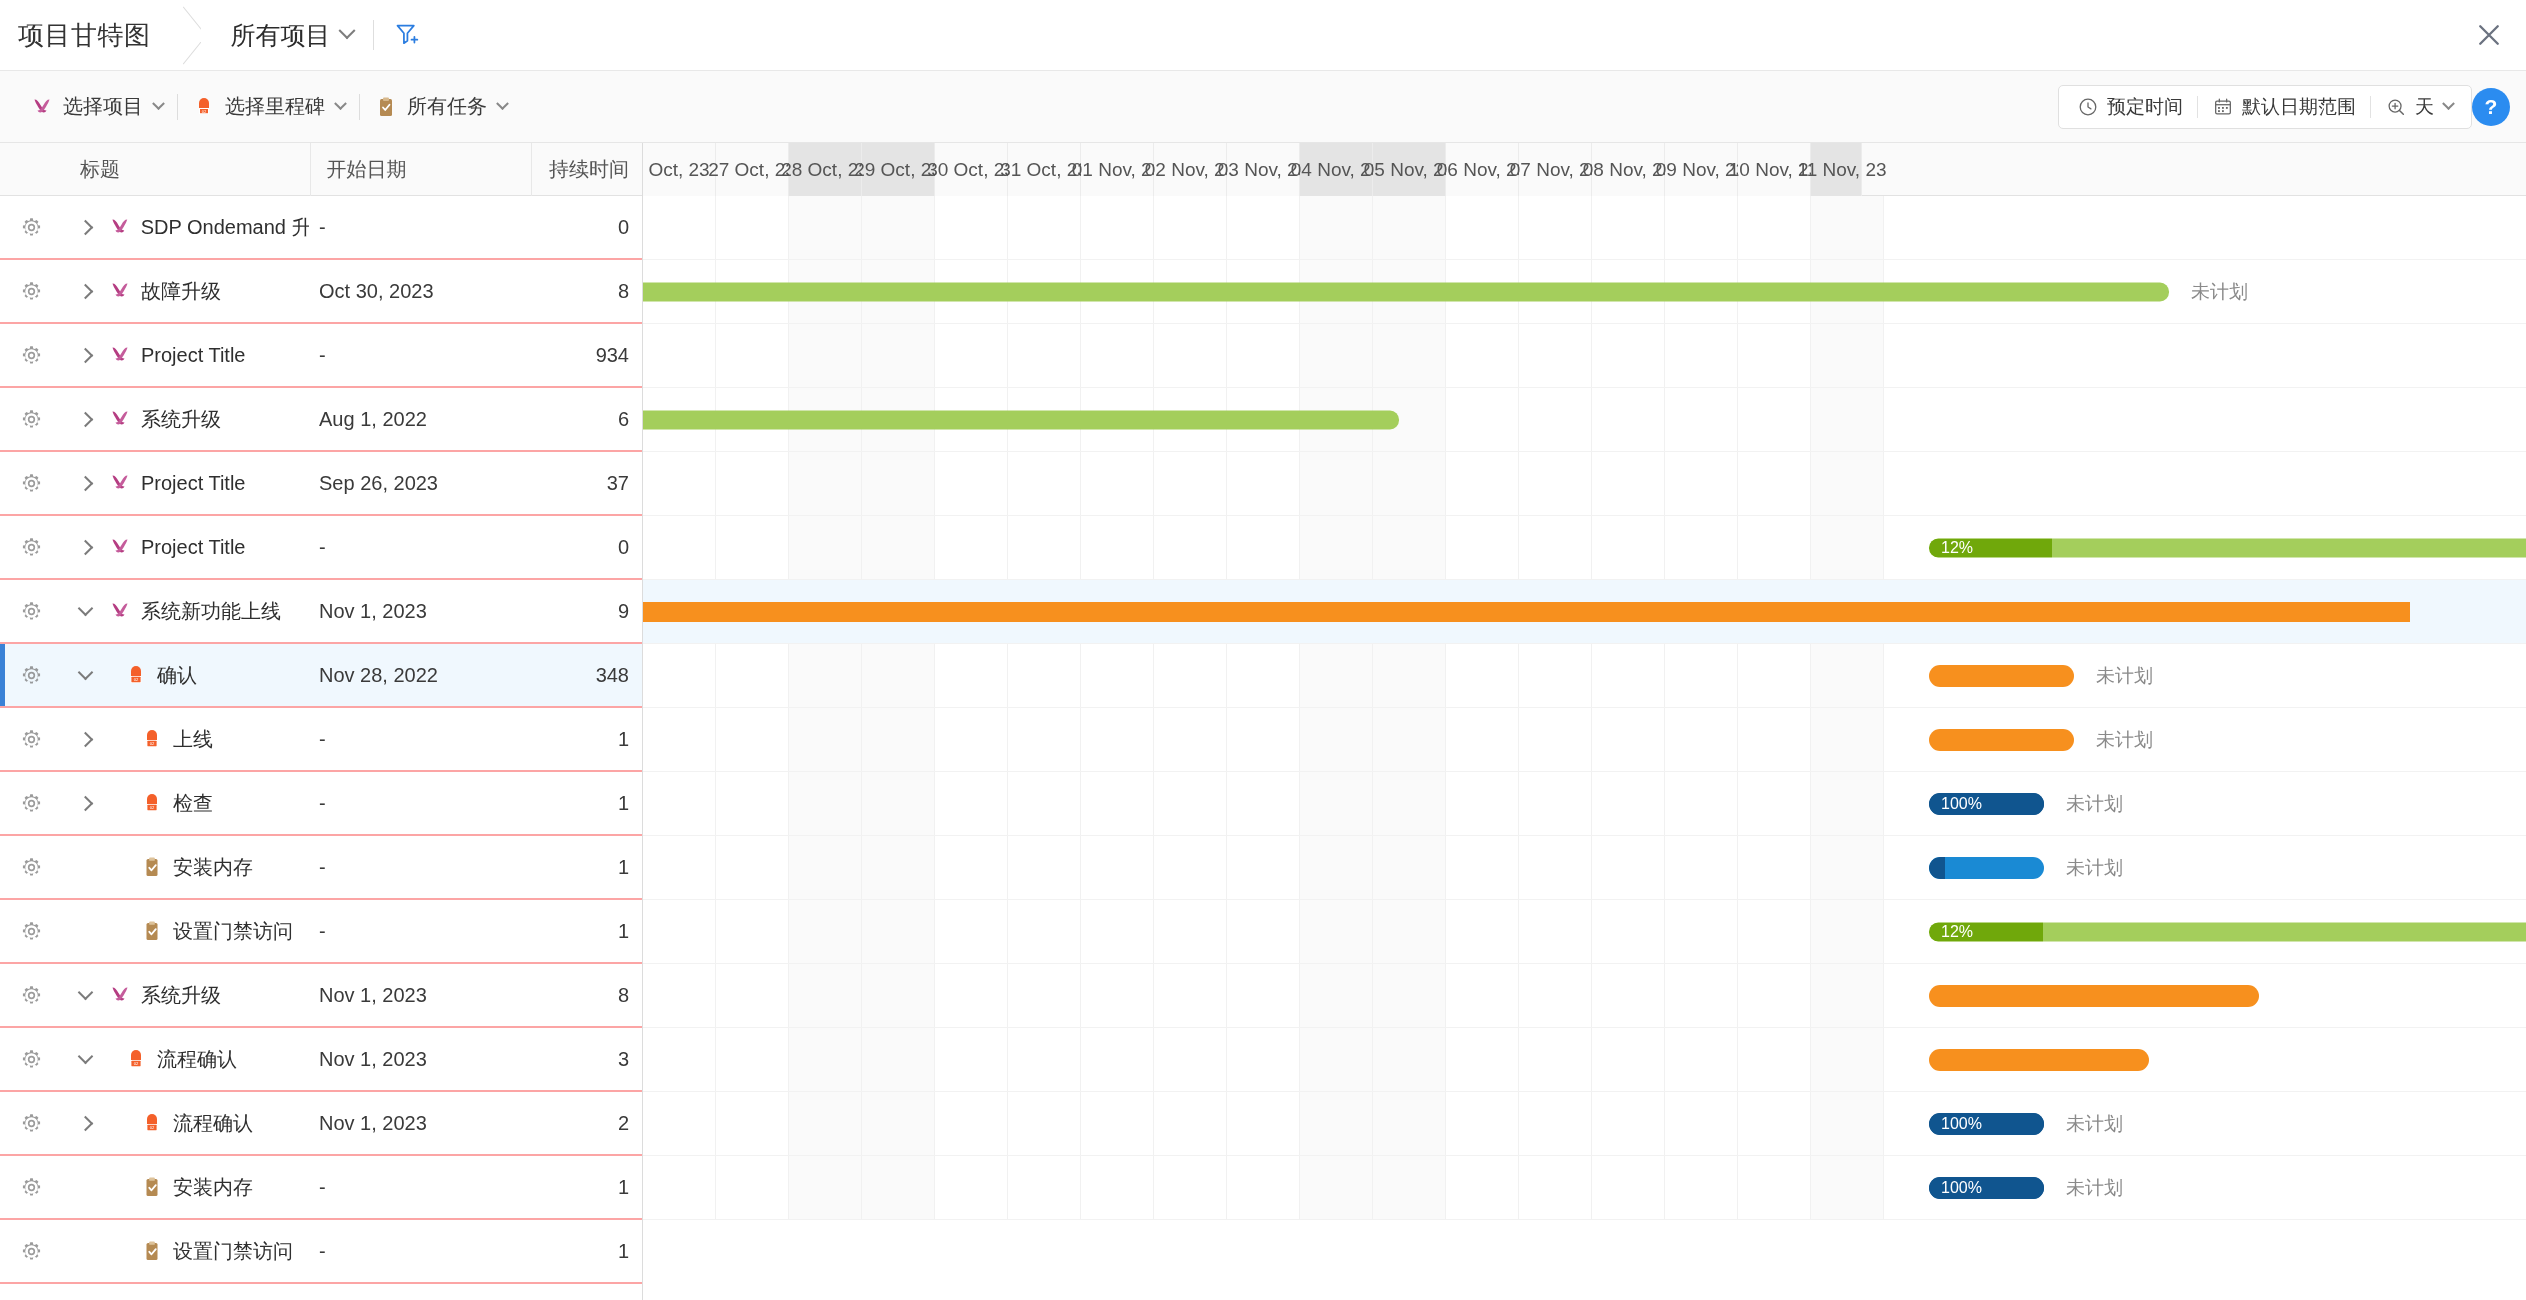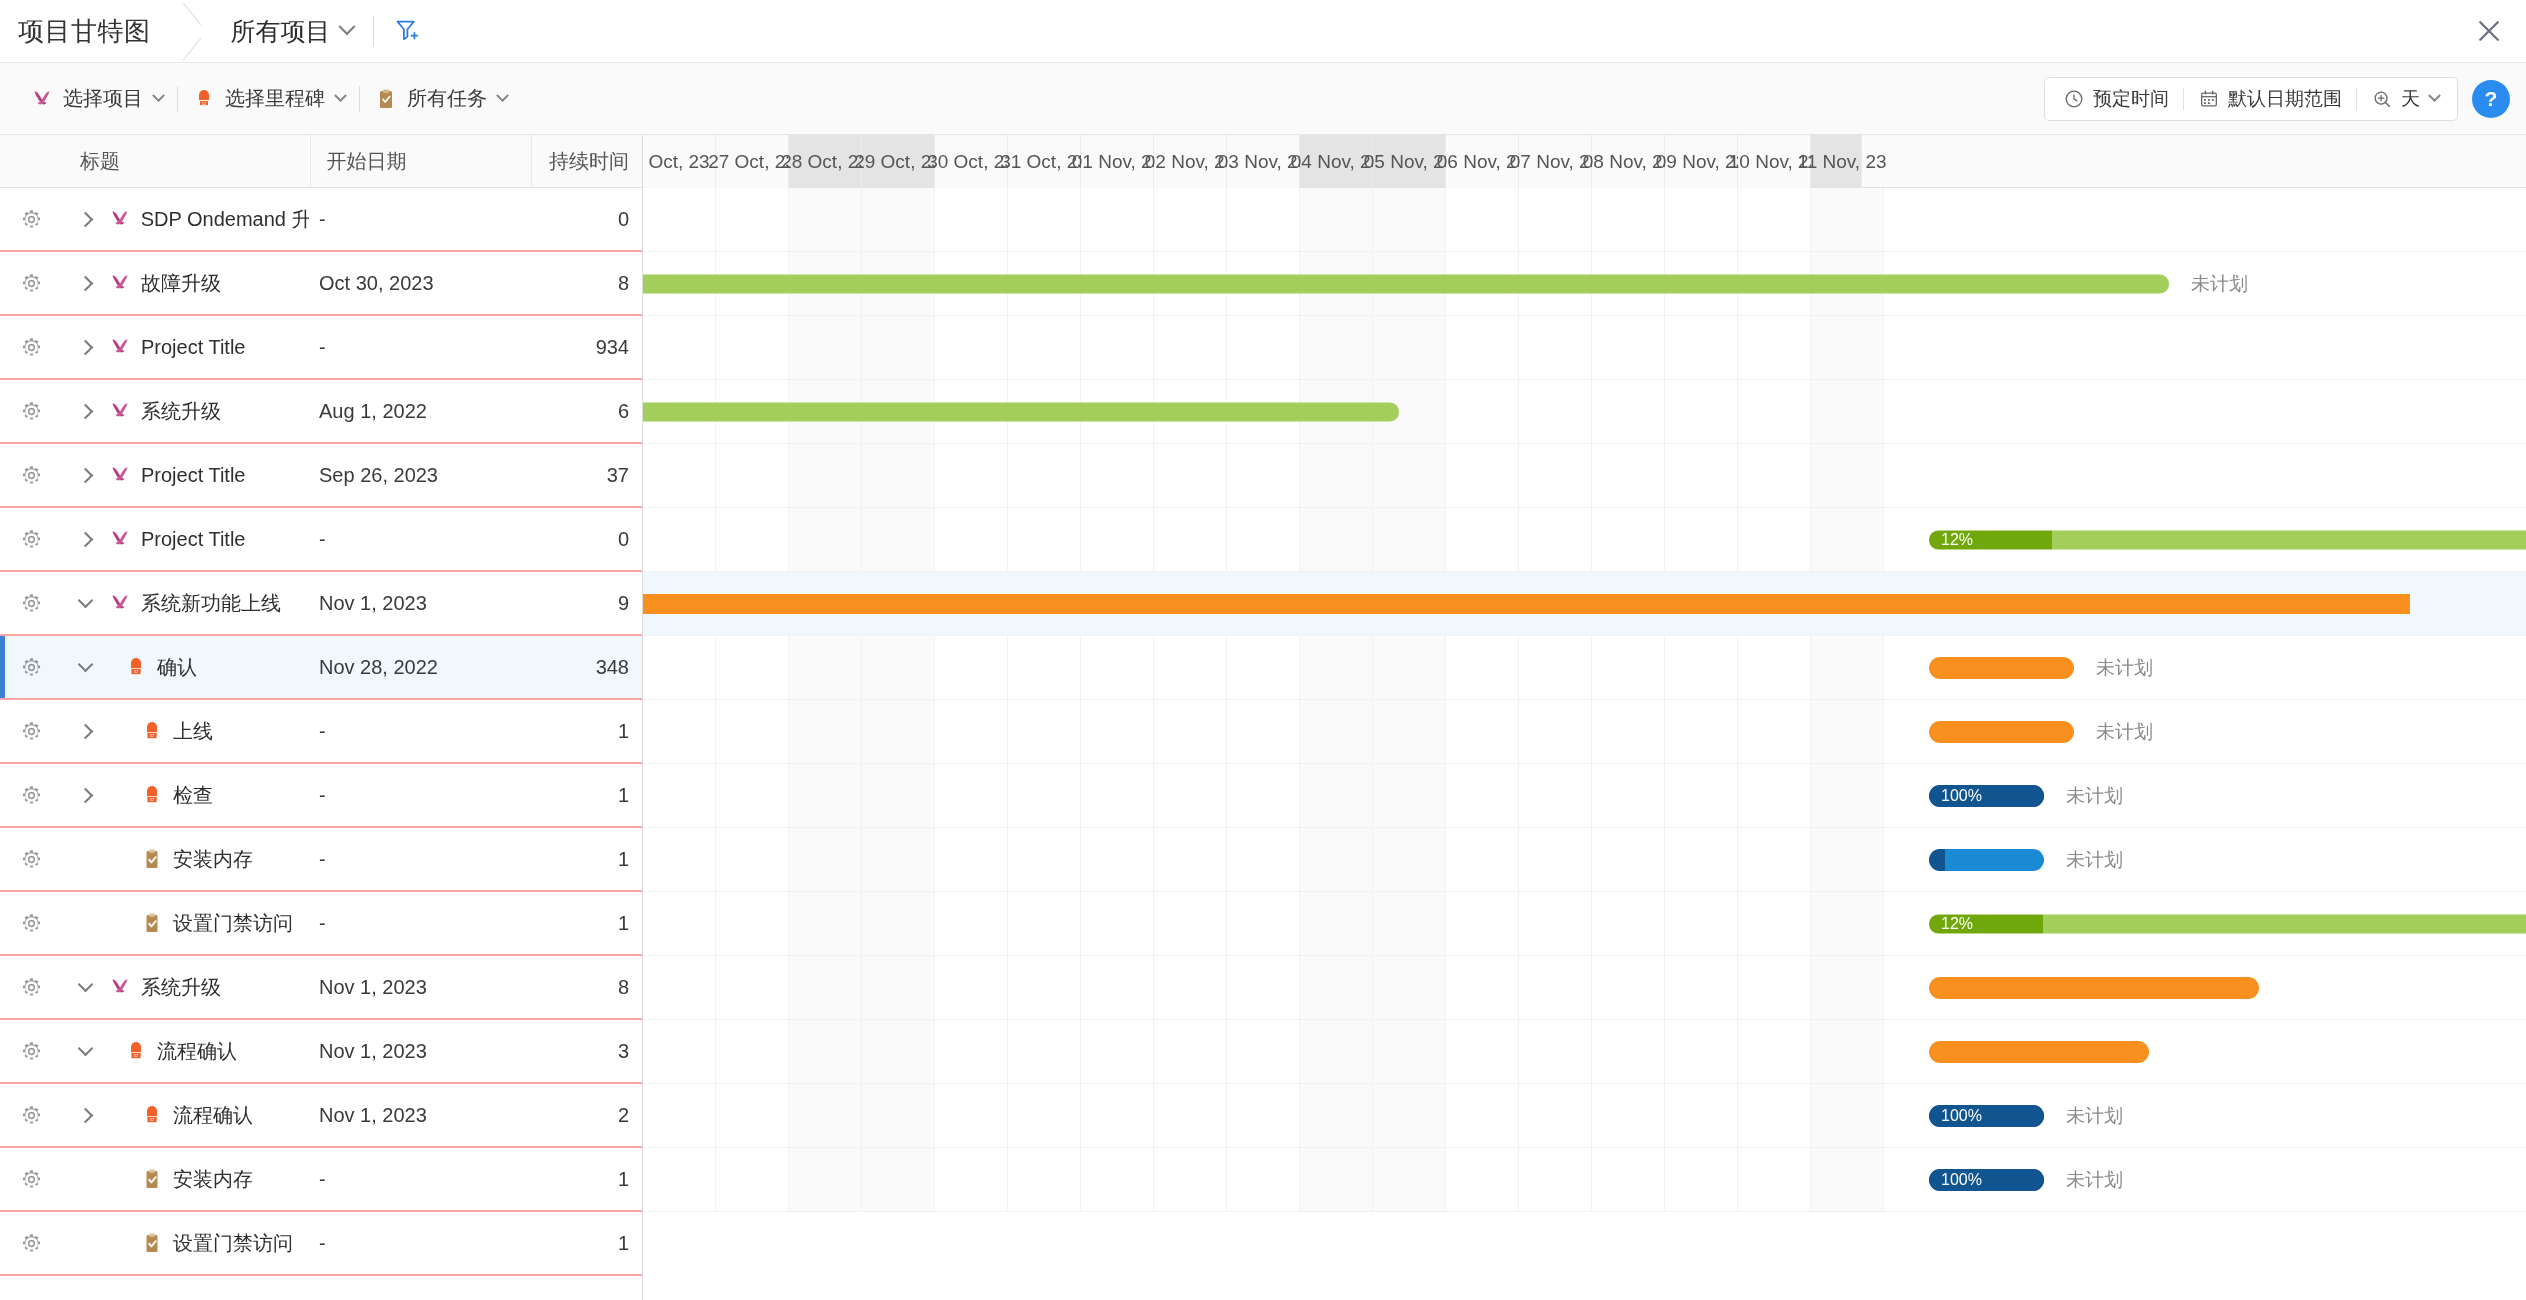--- a/index.html
+++ b/index.html
@@ -9,21 +9,21 @@
     overflow: hidden;
     background: #ffffff;
     font-family: "Liberation Sans", "DejaVu Sans", sans-serif;
     color: #333333;
     -webkit-font-smoothing: antialiased;
   }
 
   
   .topbar {
     position: relative;
-    height: 63px;
+    height: 71px;
     background: #ffffff;
     display: flex;
     align-items: center;
     border-bottom: 1px solid #e8e8e8;
   }
   .crumb-title {
     font-size: 26px;
     color: #333;
     padding-left: 18px;
     padding-right: 22px;
@@ -94,21 +94,21 @@
     display: inline-block;
     width: 9px; height: 9px;
     border-right: 2px solid #888;
     border-bottom: 2px solid #888;
     transform: rotate(45deg) translate(-2px,-2px);
     margin-left: 2px;
   }
   .tb-right {
     position: absolute; right: 16px; top: 50%;
     transform: translateY(-50%);
-    display: flex; align-items: center; gap: 14px;
+    display: flex; align-items: center; 
   }
   .tb-group {
     display: flex; align-items: center;
     border: 1px solid #e0e0e0;
     border-radius: 5px;
     background: #fff;
     height: 44px;
     padding: 0 4px;
   }
   .tb-gitem {

